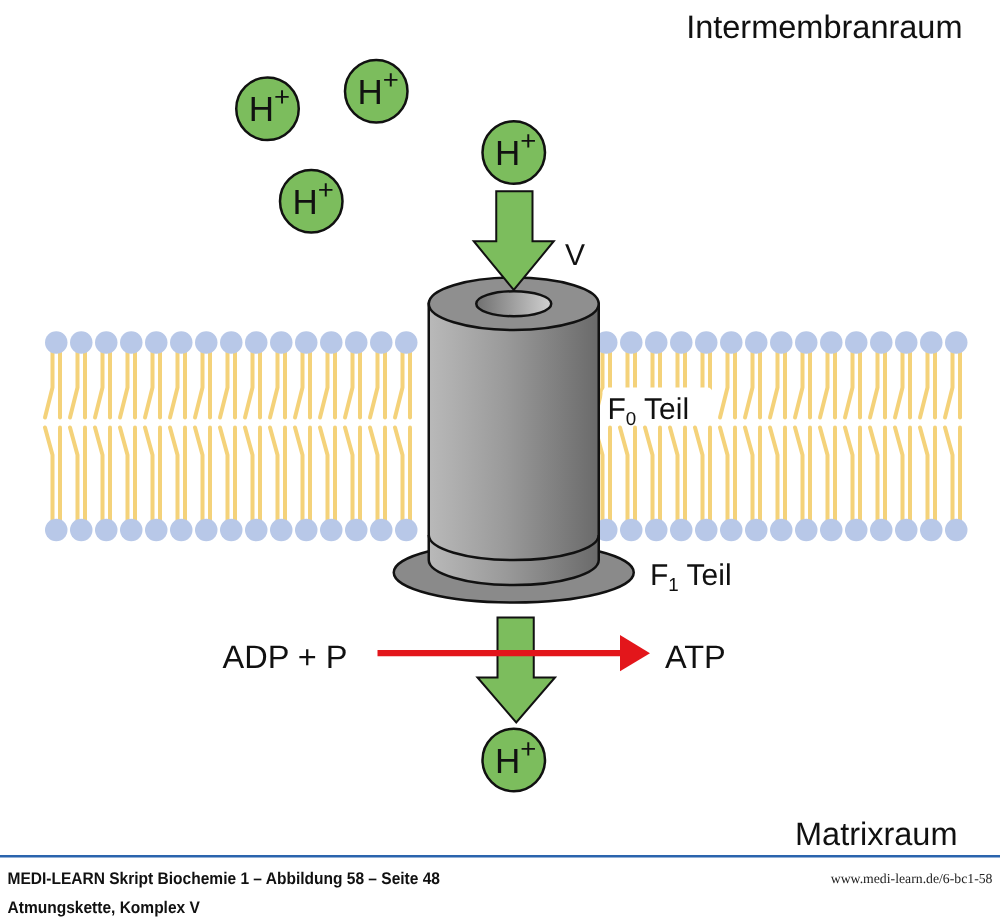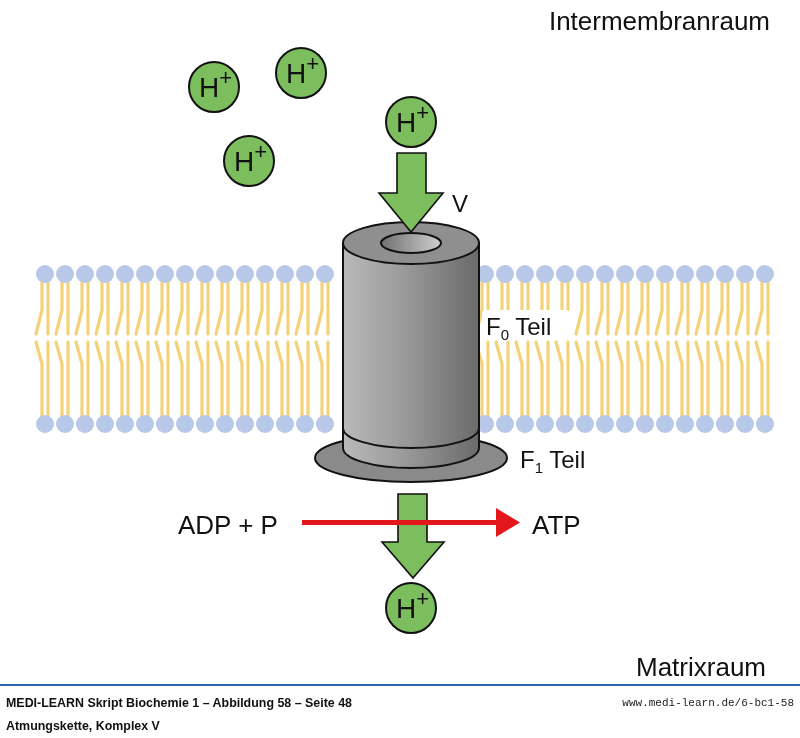--- a/index.html
+++ b/index.html
@@ -1,21 +1,21 @@
 <!DOCTYPE html>
 <html><head>
 <meta charset="utf-8">
 <style>
   html,body{margin:0;padding:0;background:#fff;}
   body{width:800px;height:738px;position:relative;overflow:hidden;font-family:"Liberation Sans",sans-serif;}
   #stage{position:absolute;left:0;top:0;width:800px;height:738px;}
   .lbl{font-family:"Liberation Sans",sans-serif;fill:#111;}
   .footer-title{position:absolute;left:6px;top:695px;font-size:13.5px;font-weight:bold;color:#111;font-family:"Liberation Sans",sans-serif;transform:scaleX(0.92);transform-origin:left;}
   .footer-sub{position:absolute;left:6px;top:718px;font-size:13.5px;font-weight:bold;color:#111;font-family:"Liberation Sans",sans-serif;transform:scaleX(0.92);transform-origin:left;}
-  .footer-url{position:absolute;right:6px;top:697px;font-size:11px;color:#222;font-family:Liberation Mono, monospace;}
+  .footer-url{position:absolute;right:6px;top:697px;font-size:11px;color:#222;font-family:Liberation Serif, serif;}
   .rule{position:absolute;left:0;top:684px;width:800px;height:2px;background:#2a64ad;}
 </style>
 </head>
 <body>
 
 <svg id="stage" width="800" height="738" viewBox="0 0 800 738" xmlns="http://www.w3.org/2000/svg">
   <defs>
     <linearGradient id="cylGrad" x1="0" x2="1" y1="0" y2="0">
       <stop offset="0" stop-color="#b9b9b9"></stop>
       <stop offset="0.45" stop-color="#9a9a9a"></stop>

